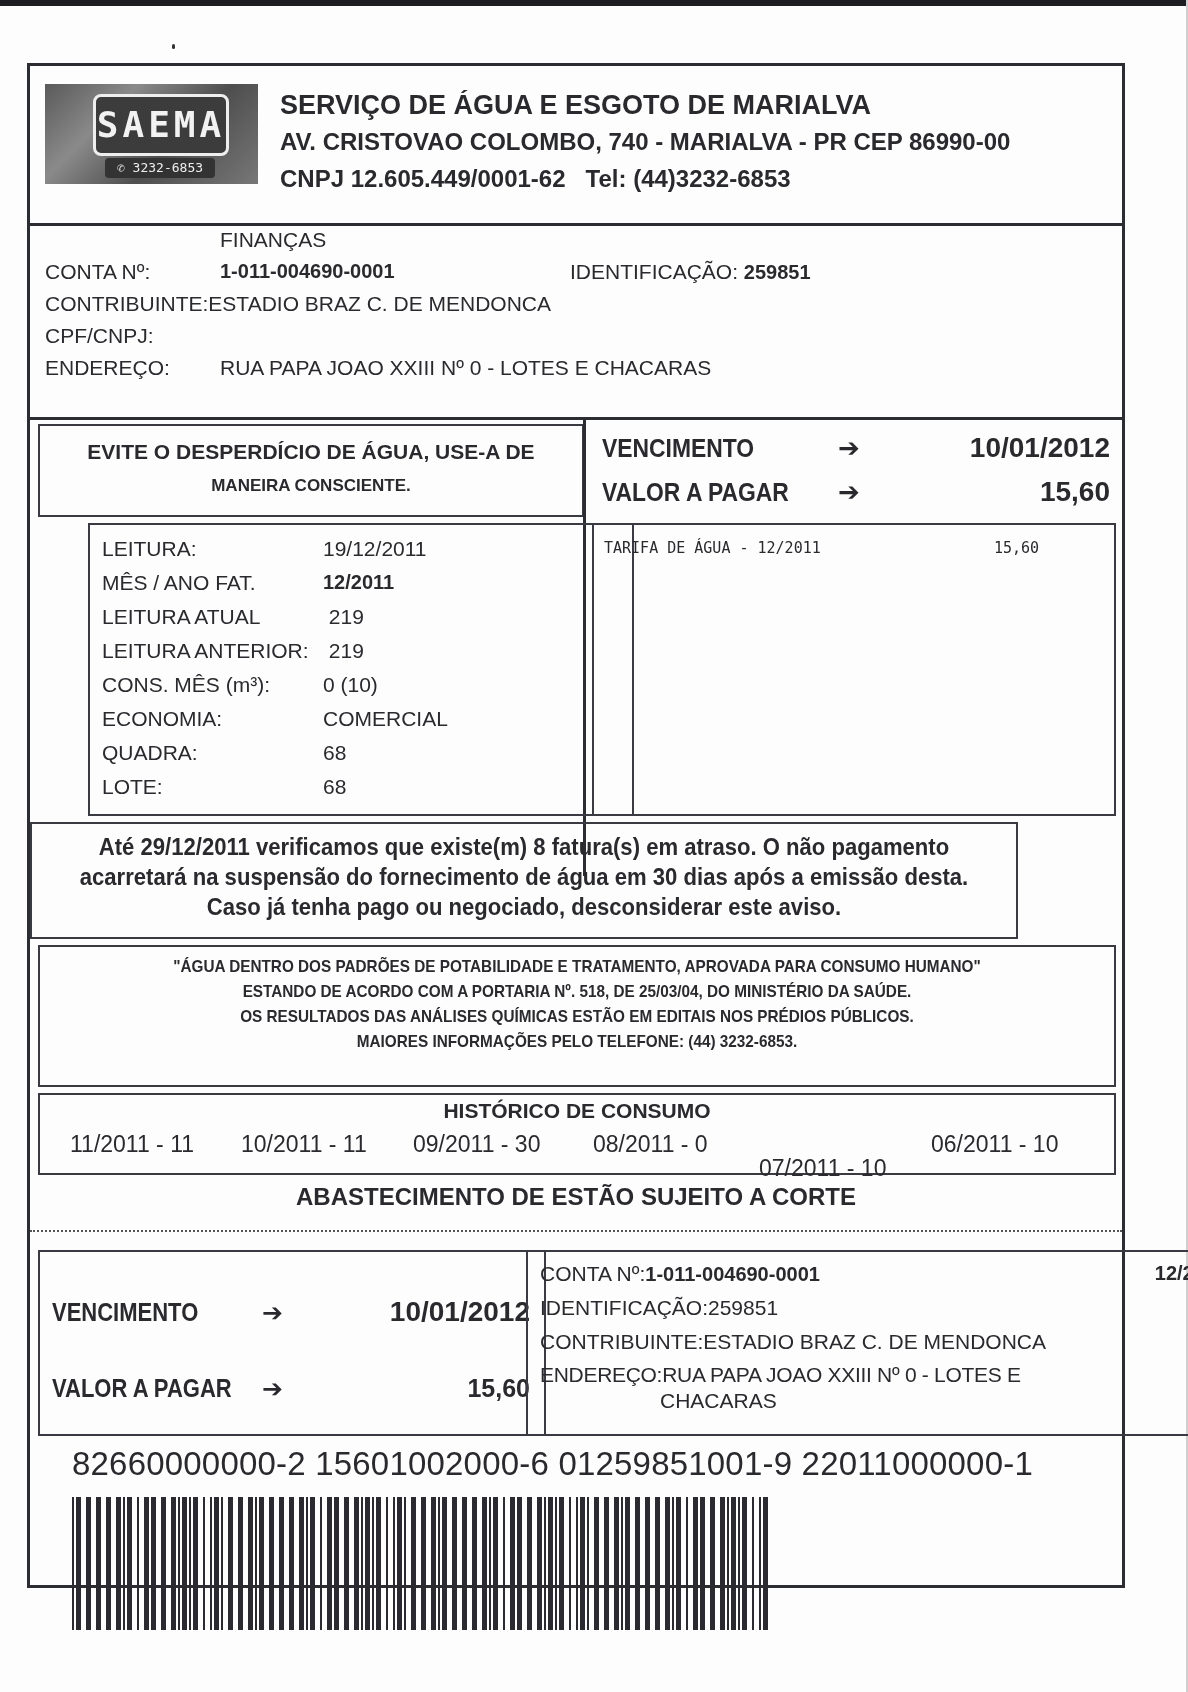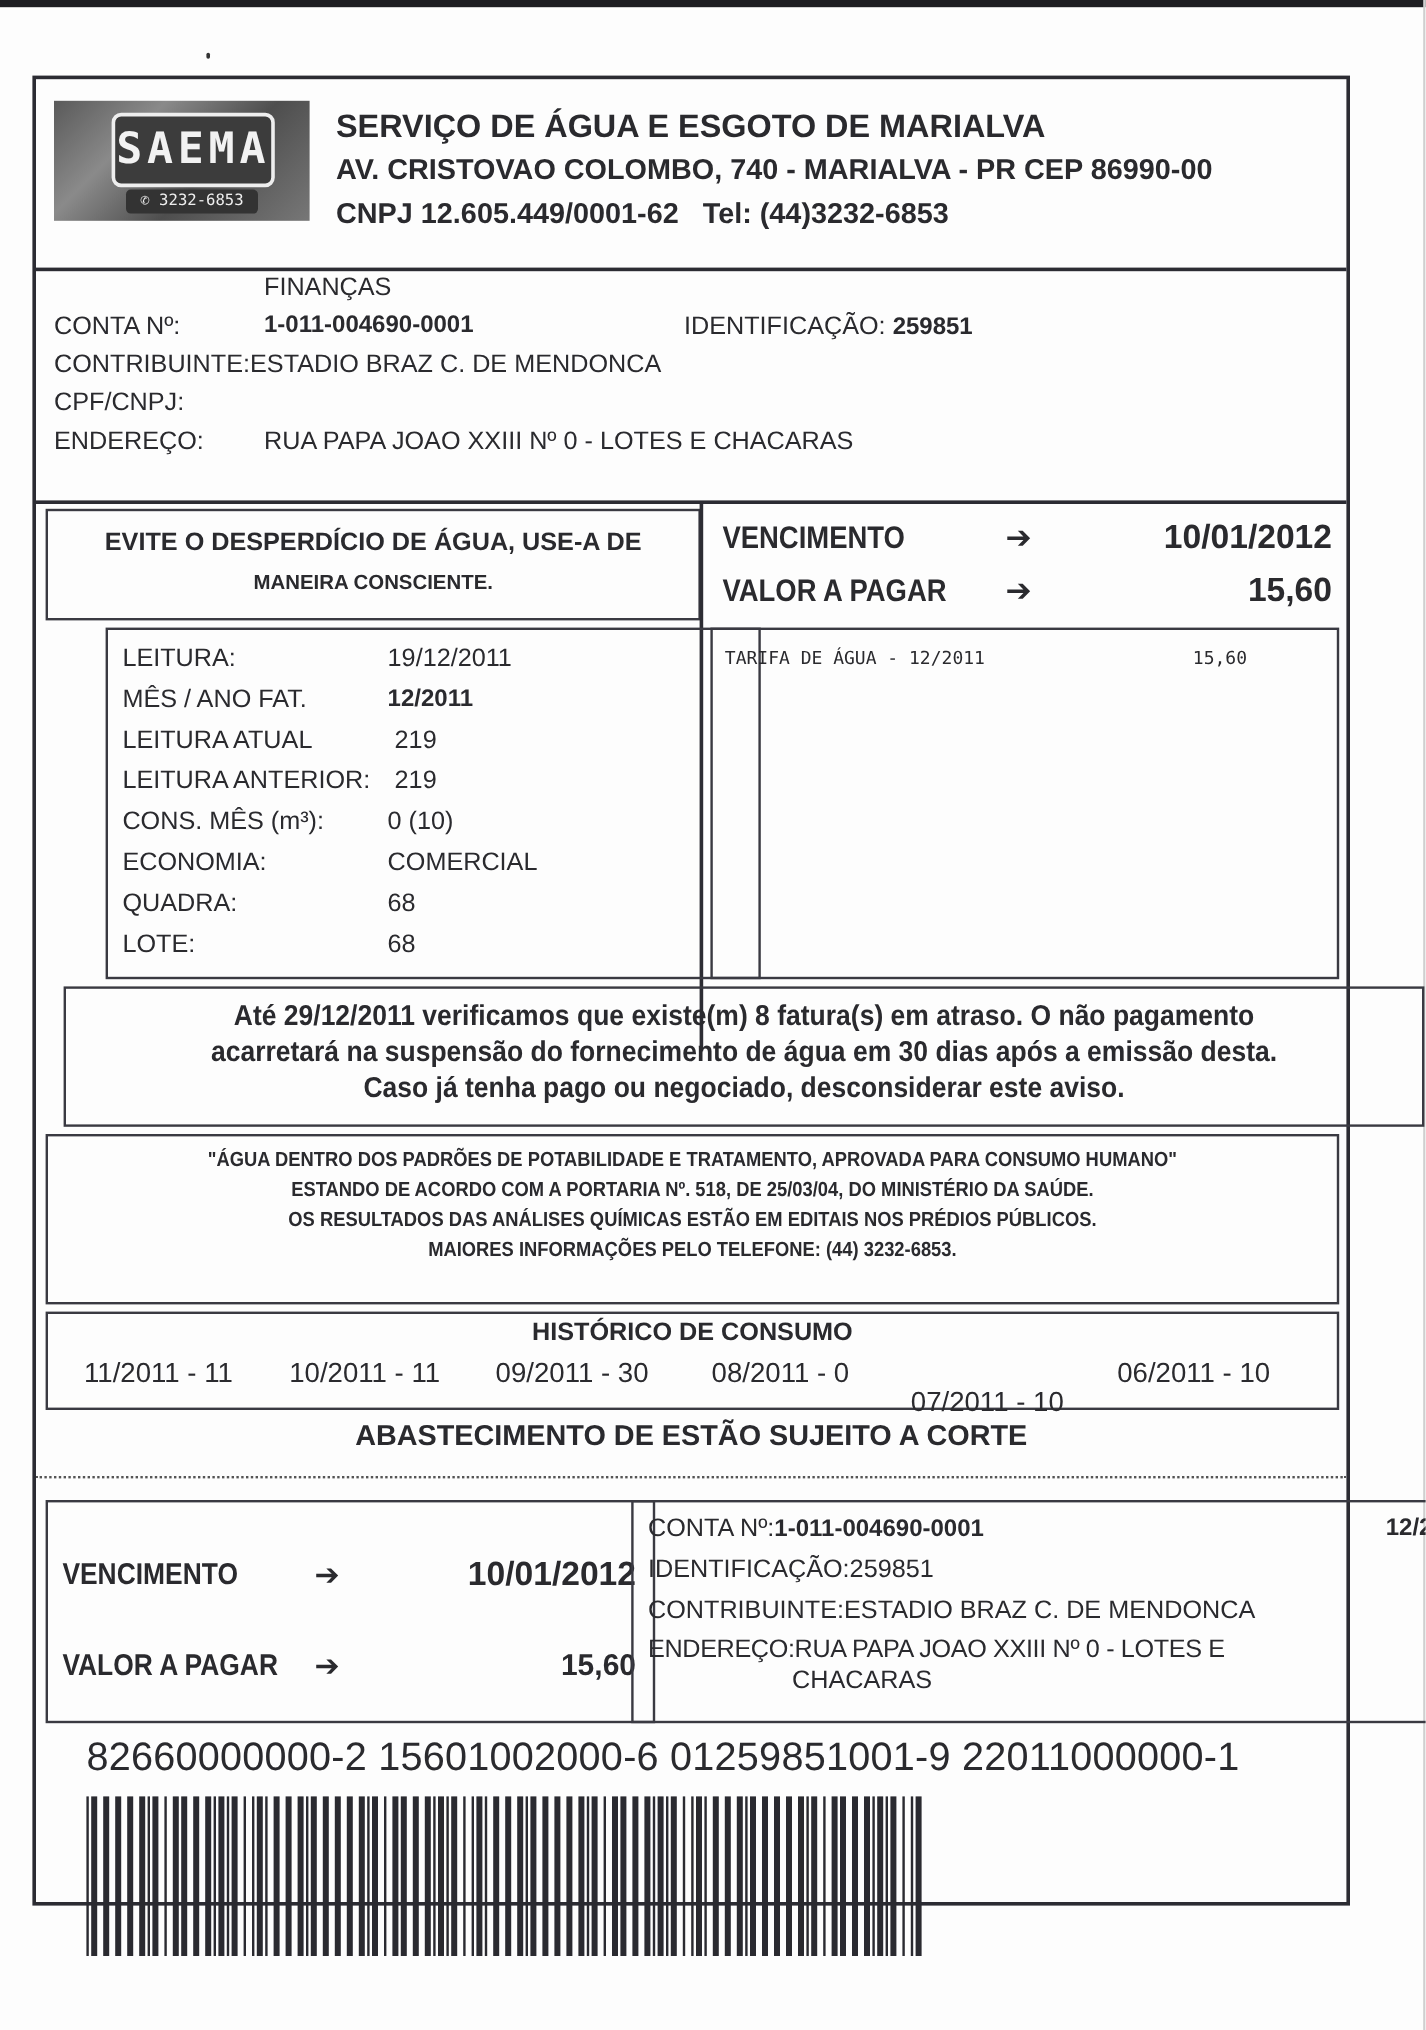--- a/index.html
+++ b/index.html
@@ -134,21 +134,21 @@
     <div class="reading-val" style="top:216px;">68</div>
     <div class="reading-row" style="top:250px;">LOTE:</div>
     <div class="reading-val" style="top:250px;">68</div>
   </div>
 
   <div class="box" style="left:562px; top:457px; width:524px; height:293px;">
     <div class="abs mono" style="left:10px; top:14px;">TARIFA DE ÁGUA - 12/2011</div>
     <div class="abs mono" style="left:400px; top:14px;">15,60</div>
   </div>
 
-  <div class="box" style="left:23px; top:756px; width:1134px; height:117px;">
+  <div class="box" style="left:0; top:756px; width:988px; height:117px;">
     <div class="center-text notice" style="top:9px; transform:scaleX(0.92);">Até 29/12/2011 verificamos que existe(m) 8 fatura(s) em atraso. O não pagamento</div>
     <div class="center-text notice" style="top:39px; transform:scaleX(0.92);">acarretará na suspensão do fornecimento de água em 30 dias após a emissão desta.</div>
     <div class="center-text notice" style="top:69px; transform:scaleX(0.92);">Caso já tenha pago ou negociado, desconsiderar este aviso.</div>
   </div>
 
   <div class="box" style="left:8px; top:879px; width:1078px; height:142px;">
     <div class="center-text potab" style="top:10px; transform:scaleX(0.9);">"ÁGUA DENTRO DOS PADRÕES DE POTABILIDADE E TRATAMENTO, APROVADA PARA CONSUMO HUMANO"</div>
     <div class="center-text potab" style="top:35px; transform:scaleX(0.9);">ESTANDO DE ACORDO COM A PORTARIA Nº. 518, DE 25/03/04, DO MINISTÉRIO DA SAÚDE.</div>
     <div class="center-text potab" style="top:60px; transform:scaleX(0.9);">OS RESULTADOS DAS ANÁLISES QUÍMICAS ESTÃO EM EDITAIS NOS PRÉDIOS PÚBLICOS.</div>
     <div class="center-text potab" style="top:85px; transform:scaleX(0.9);">MAIORES INFORMAÇÕES PELO TELEFONE: (44) 3232-6853.</div>

